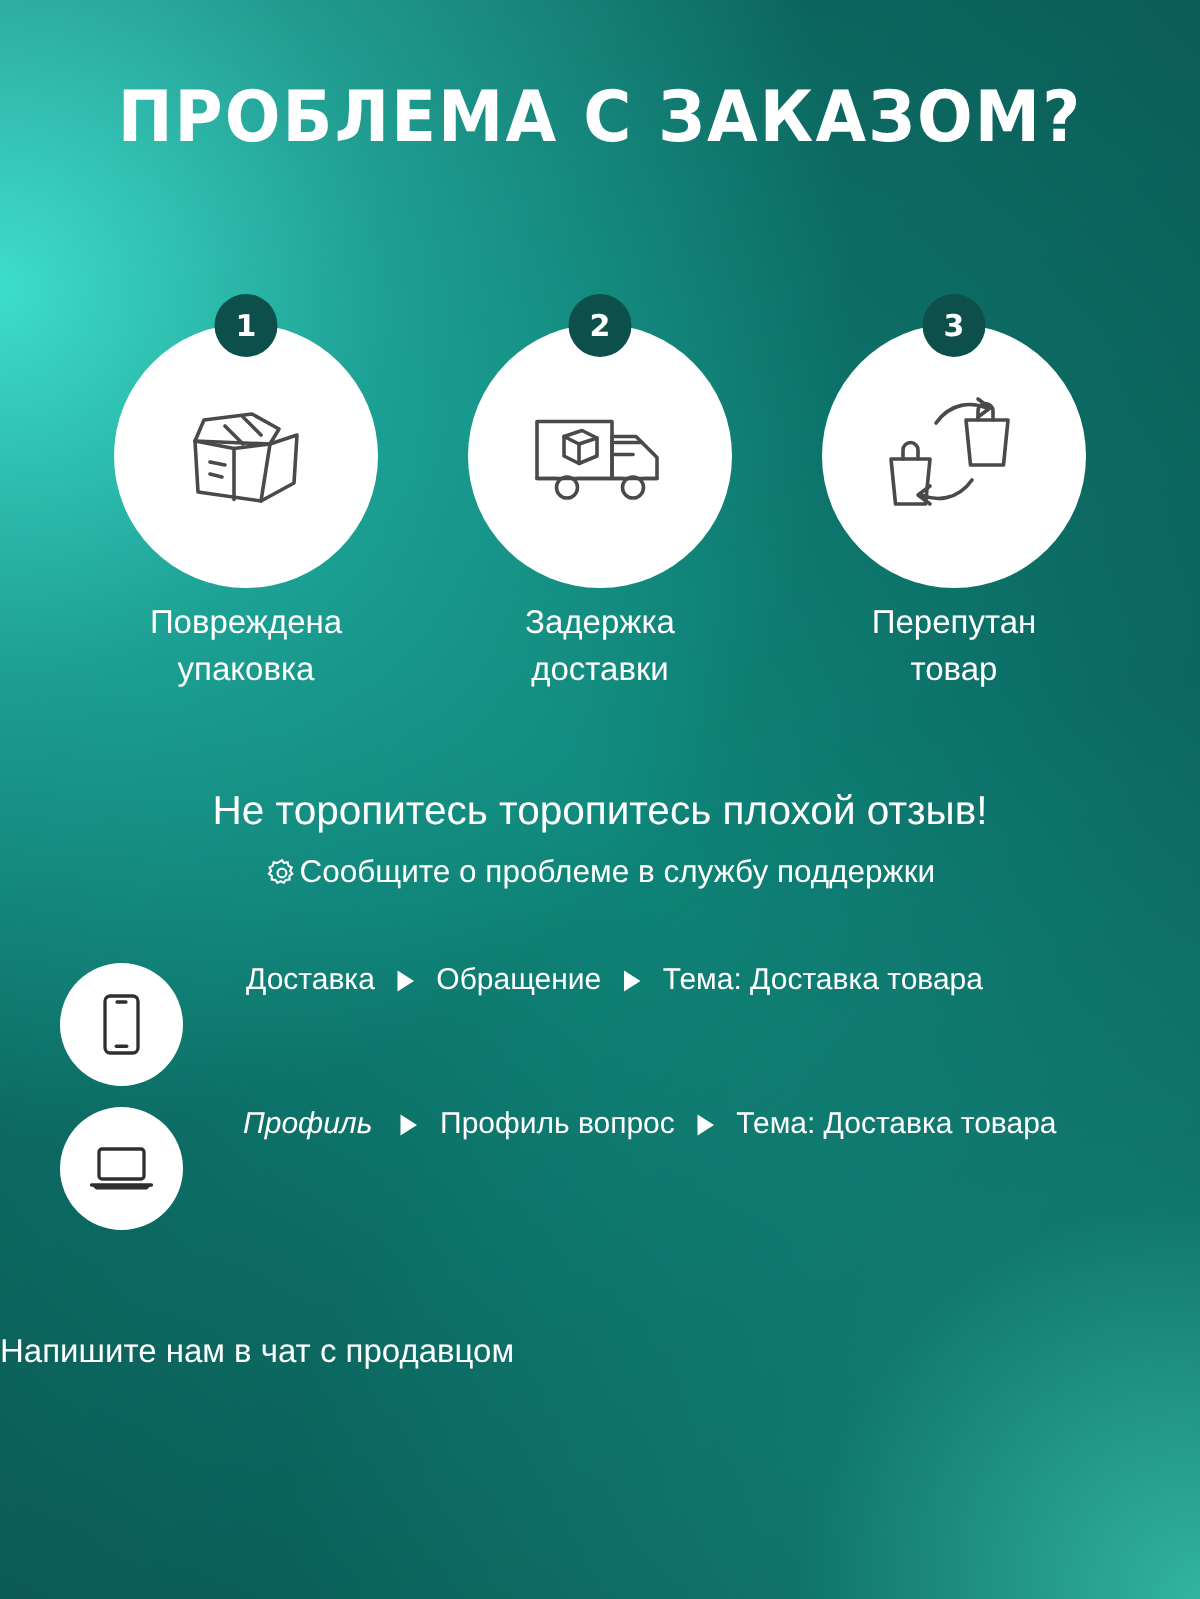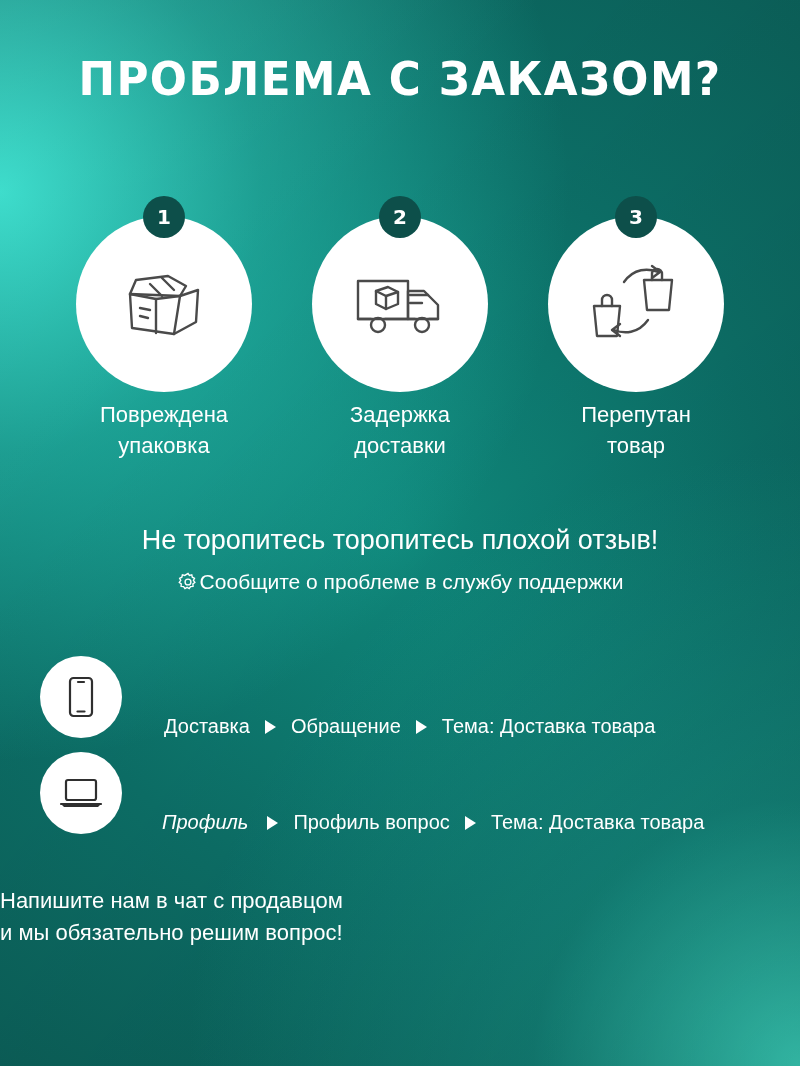--- a/index.html
+++ b/index.html
@@ -150,21 +150,21 @@
 
   
   .paths {
     position: absolute;
     top: 642px;
     left: 0;
     width: 100%;
   }
   .path-row {
     display: flex;
-    align-items: flex-end;
+    align-items: flex-start;
     height: 96px;
     padding-left: 40px;
   }
   .path-circle {
     width: 82px;
     height: 82px;
     border-radius: 50%;
     background: #ffffff;
     display: flex;
     align-items: center;
@@ -337,17 +337,16 @@
           <span class="seg">Профиль вопрос</span>
           <span class="arrow"></span>
           <span class="seg">Тема: Доставка товара</span>
         </div>
       </div>
 
     </div>
 
     <div class="footer">
       <div>Напишите нам в чат с продавцом</div>
-      <div>и мы обязательно решим вопрос!</div>
     </div>
 
   </div>
 </div>
 
 </body></html>

